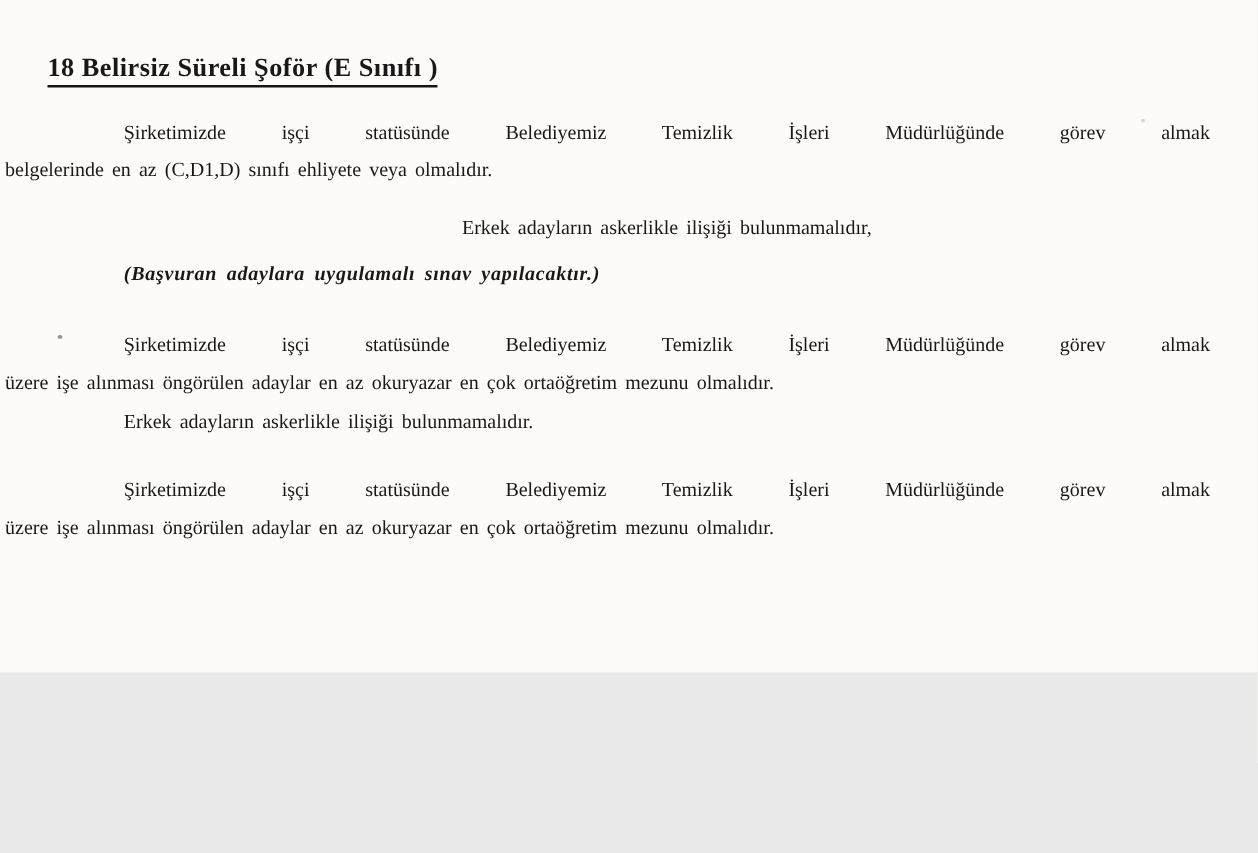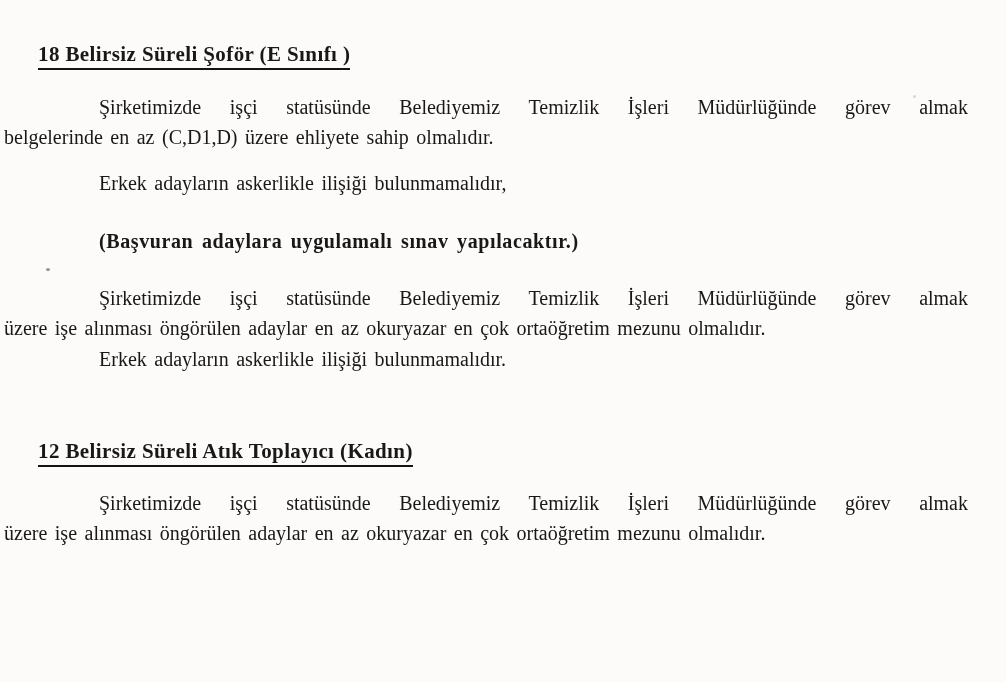--- a/index.html
+++ b/index.html
@@ -3,97 +3,97 @@
 <meta charset="utf-8">
 <style>
   html, body {
     margin: 0;
     padding: 0;
     background: #e9e9e9;
   }
   .page {
     position: relative;
     width: 1006px;
-    height: 682px;
+    height: 538px;
     box-sizing: border-box;
     background: #fcfbf9;
     color: #181818;
     font-family: "Liberation Serif", "DejaVu Serif", serif;
     padding: 43px 38px 0 4px;
     overflow: hidden;
   }
   .sec-heading {
     font-size: 21px;
     line-height: 23px;
     font-weight: 700;
     margin: 0 0 0 34px;
     letter-spacing: 0.4px;
   }
   .sec-heading .u {
     border-bottom: 2.5px solid #141414;
     padding-bottom: 2px;
   }
   .body-line {
-    font-size: 20px;
+    font-size: 16px;
     line-height: 30px;
     word-spacing: 2.5px;
   }
   .stretch {
     text-align: justify;
     text-align-last: justify;
   }
   .first-line {
     padding-left: 95px;
   }
   .para-1 { margin-top: 26px; }
   .para-2 { margin-top: 27px; }
   .para-3 { margin-top: 25px; }
-  .military-note-1 { margin-top: 16px; }
+  .military-note-1 { margin-top: 16px; text-align: center; }
   .military-note-2 { margin-top: 1px; }
   .exam-note {
-    margin-top: 28px;
+    margin-top: 7px;
     font-weight: 700;
     letter-spacing: 0.6px;
     word-spacing: 3px;
+    font-style: italic;
   }
   .gap-h2 { margin-top: 46px; }
   .gap-h3 { margin-top: 66px; }
   .speck {
     position: absolute;
     background: rgba(20,20,20,0.45);
     border-radius: 50%;
   }
   .speck-a { left: 46px; top: 268px; width: 4px; height: 3px; }
   .speck-b { left: 913px; top: 95px; width: 3px; height: 3px; opacity: .35; }
 </style>
 </head>
 <body>
 
 <div class="page">
 
   <div class="section">
     <h2 class="sec-heading"><span class="u">18 Belirsiz Süreli Şoför (E Sınıfı )</span></h2>
     <div class="para-1">
       <div class="body-line stretch first-line">Şirketimizde işçi statüsünde Belediyemiz Temizlik İşleri Müdürlüğünde görev almak</div>
-      <div class="body-line">belgelerinde en az (C,D1,D) üzere ehliyete sahip olmalıdır.</div>
+      <div class="body-line">belgelerinde en az (C,D1,D) sınıfı ehliyete veya olmalıdır.</div>
     </div>
     <div class="body-line first-line military-note-1">Erkek adayların askerlikle ilişiği bulunmamalıdır,</div>
     <div class="body-line first-line exam-note">(Başvuran adaylara uygulamalı sınav yapılacaktır.)</div>
   </div>
 
   <div class="section">
     <div class="para-2">
       <div class="body-line stretch first-line">Şirketimizde işçi statüsünde Belediyemiz Temizlik İşleri Müdürlüğünde görev almak</div>
       <div class="body-line">üzere işe alınması öngörülen adaylar en az okuryazar en çok ortaöğretim mezunu olmalıdır.</div>
     </div>
     <div class="body-line first-line military-note-2">Erkek adayların askerlikle ilişiği bulunmamalıdır.</div>
   </div>
 
   <div class="section">
-    <h2 class="sec-heading gap-h3"><span class="u">12 Belirsiz Süreli Atık Toplayıcı (Kadın)</span></h2>
     <div class="para-3">
       <div class="body-line stretch first-line">Şirketimizde işçi statüsünde Belediyemiz Temizlik İşleri Müdürlüğünde görev almak</div>
       <div class="body-line">üzere işe alınması öngörülen adaylar en az okuryazar en çok ortaöğretim mezunu olmalıdır.</div>
     </div>
   </div>
 
   <div class="speck speck-a"></div>
   <div class="speck speck-b"></div>
 
 </div>

